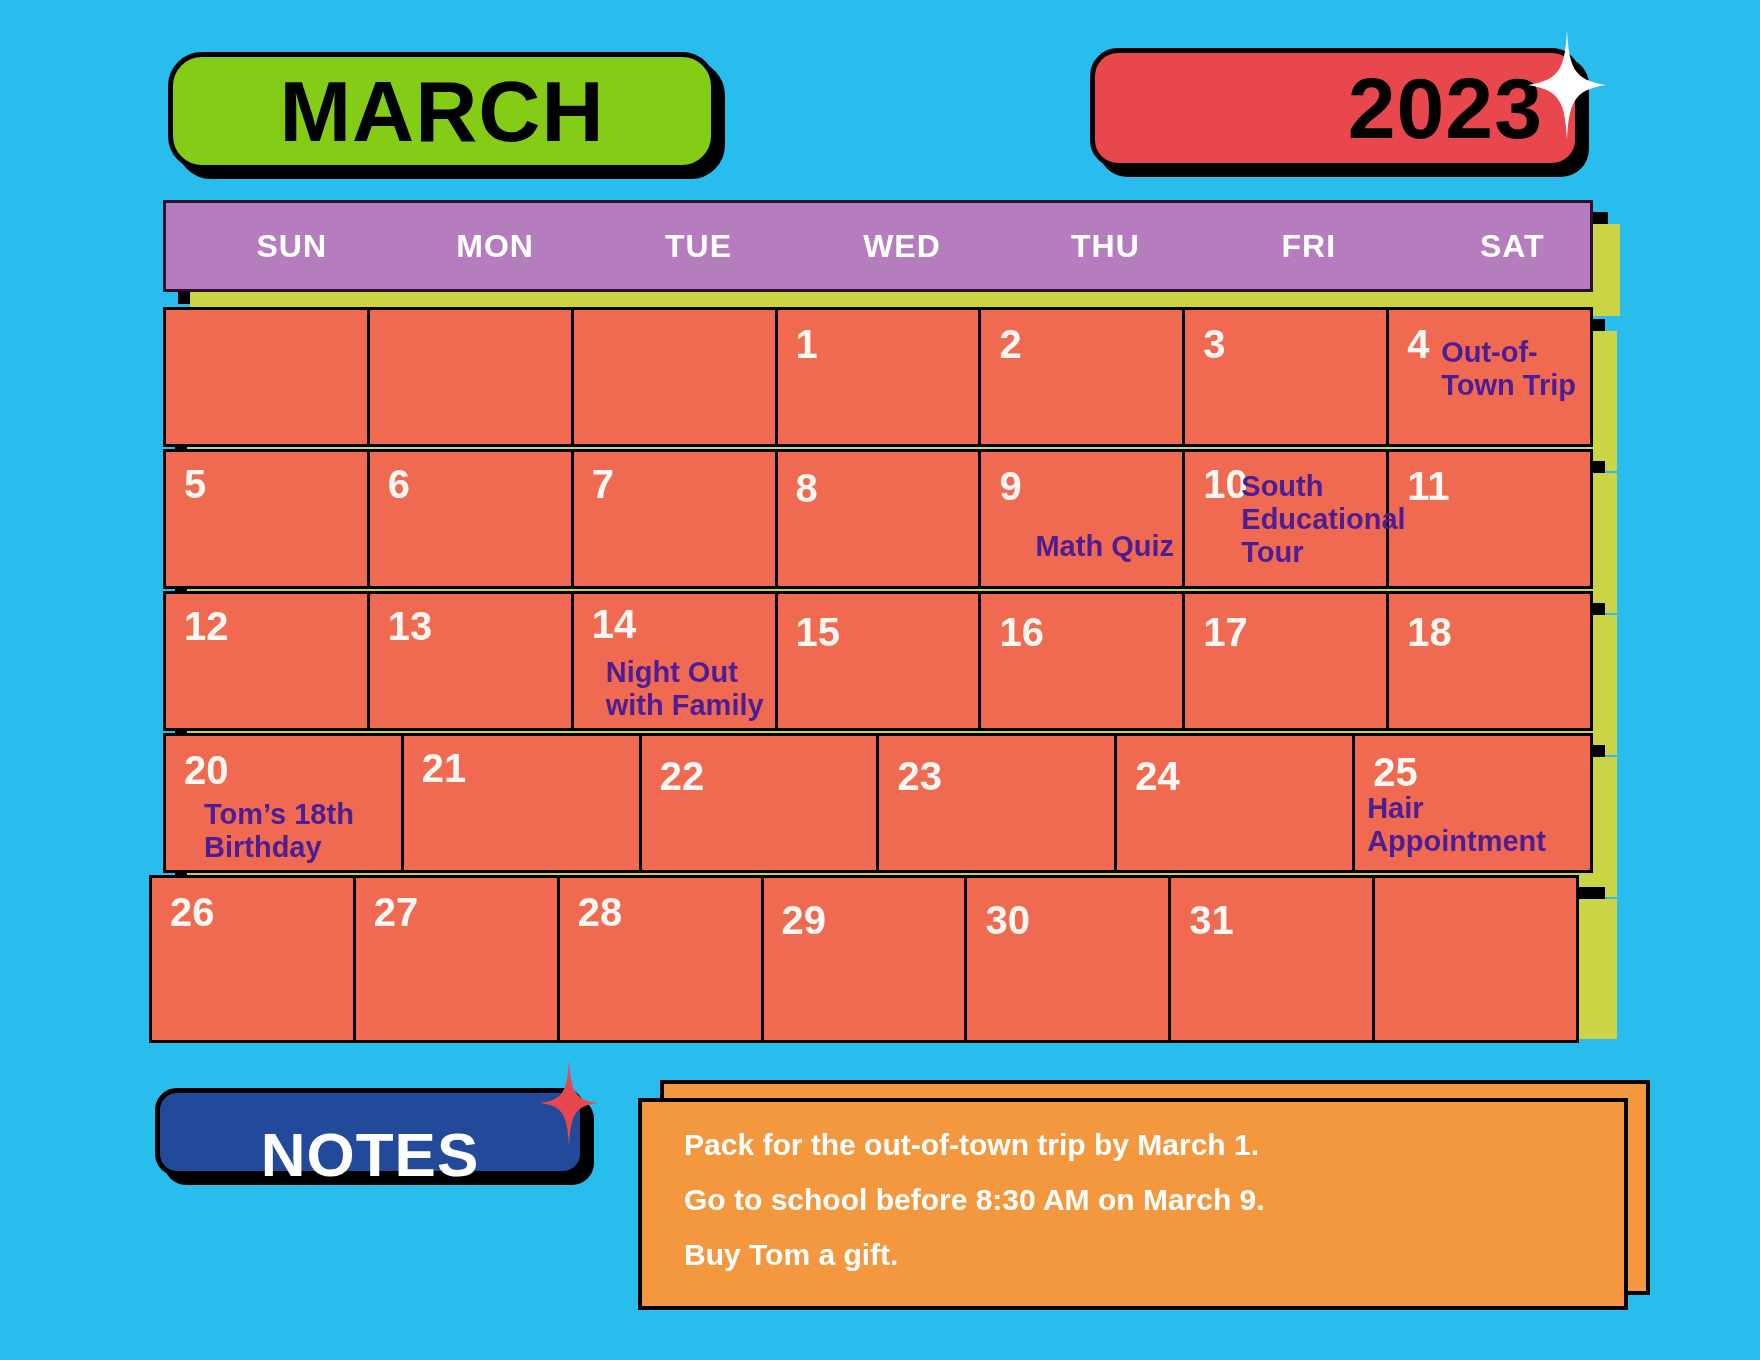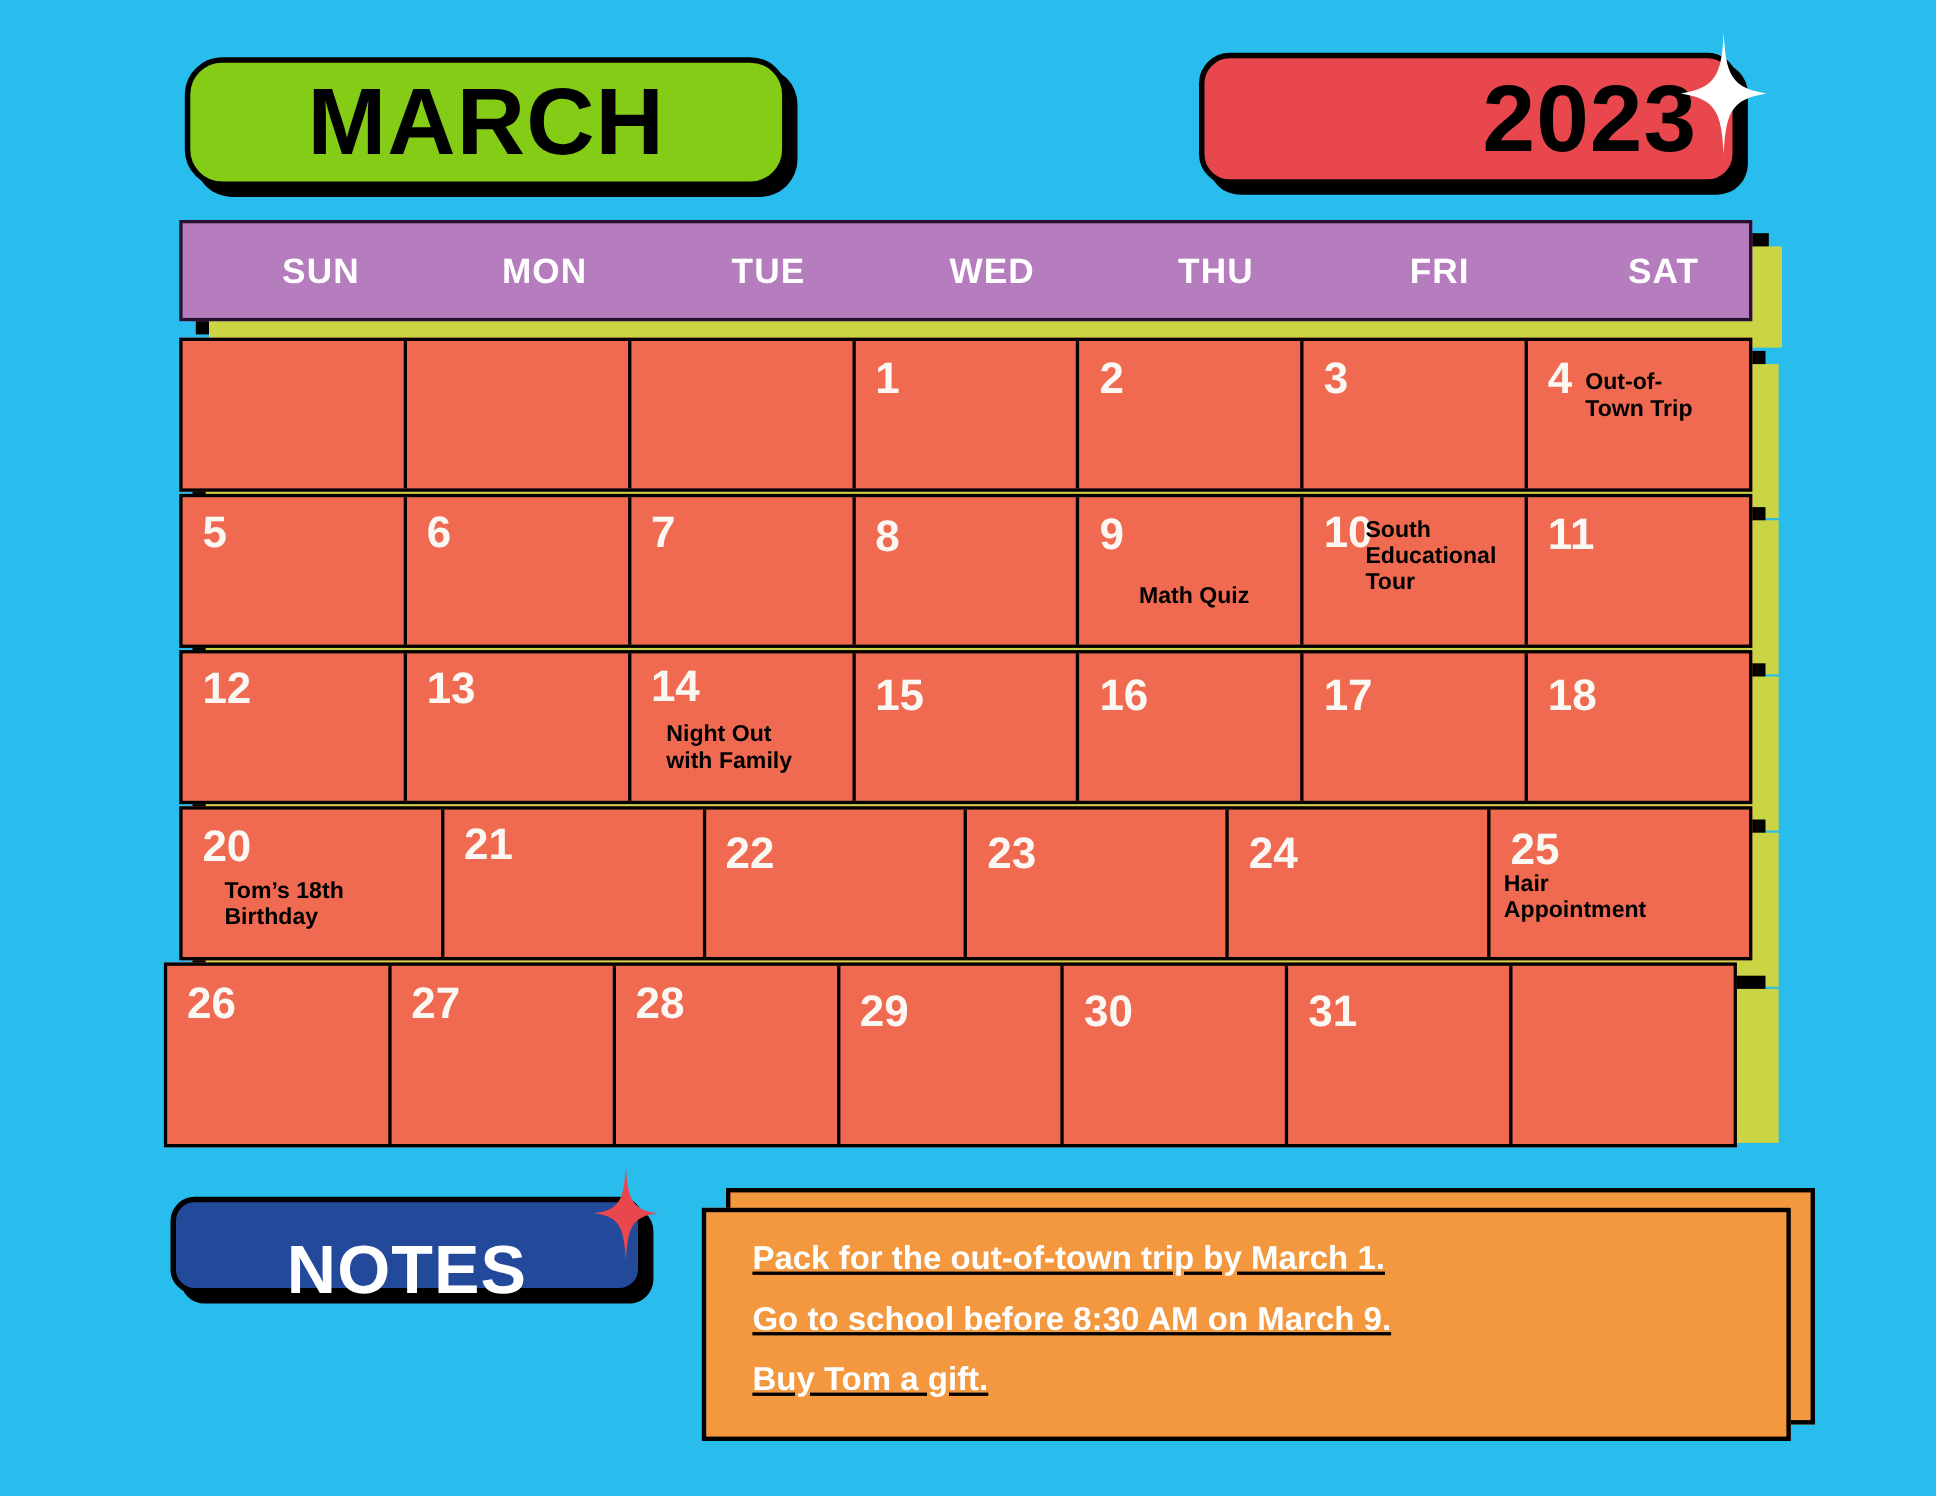--- a/index.html
+++ b/index.html
@@ -91,22 +91,22 @@
   }
   .cell:last-child{border-right:none;}
   .daynum{
     position:absolute;
     color:#FBF7F2;
     font-size:40px;font-weight:bold;line-height:1;
     font-family:"Liberation Sans", sans-serif;
   }
   .evt{
     position:absolute;
-    color:#000000;
-    font-size:21px;font-weight:bold;line-height:1.13;
+    color:#4c1d95;
+    font-size:29px;font-weight:bold;line-height:1.13;
     font-family:"Liberation Sans", sans-serif;
     white-space:pre-line;
   }
 
   
   .notes-badge{
     position:absolute;left:155px;top:1088px;
     width:430px;height:88px;
     background:#23499B;
     border:5px solid #000;
@@ -122,21 +122,20 @@
   .notes-back{
     position:absolute;left:660px;top:1080px;
     width:990px;height:215px;
     background:#F3983E;border:4px solid #000;box-sizing:border-box;
   }
   .notes-box{
     position:absolute;left:638px;top:1098px;
     width:990px;height:212px;
     background:#F3983E;border:4px solid #000;box-sizing:border-box;
     padding:26px 30px 0 42px;
-    text-decoration:underline;
   }
   .notes-box p{
     margin:0 0 22px 0;
     color:#fff;font-size:30px;font-weight:bold;line-height:1.1;
   }
 </style>
 </head>
 <body>
 
 <div id="header">

